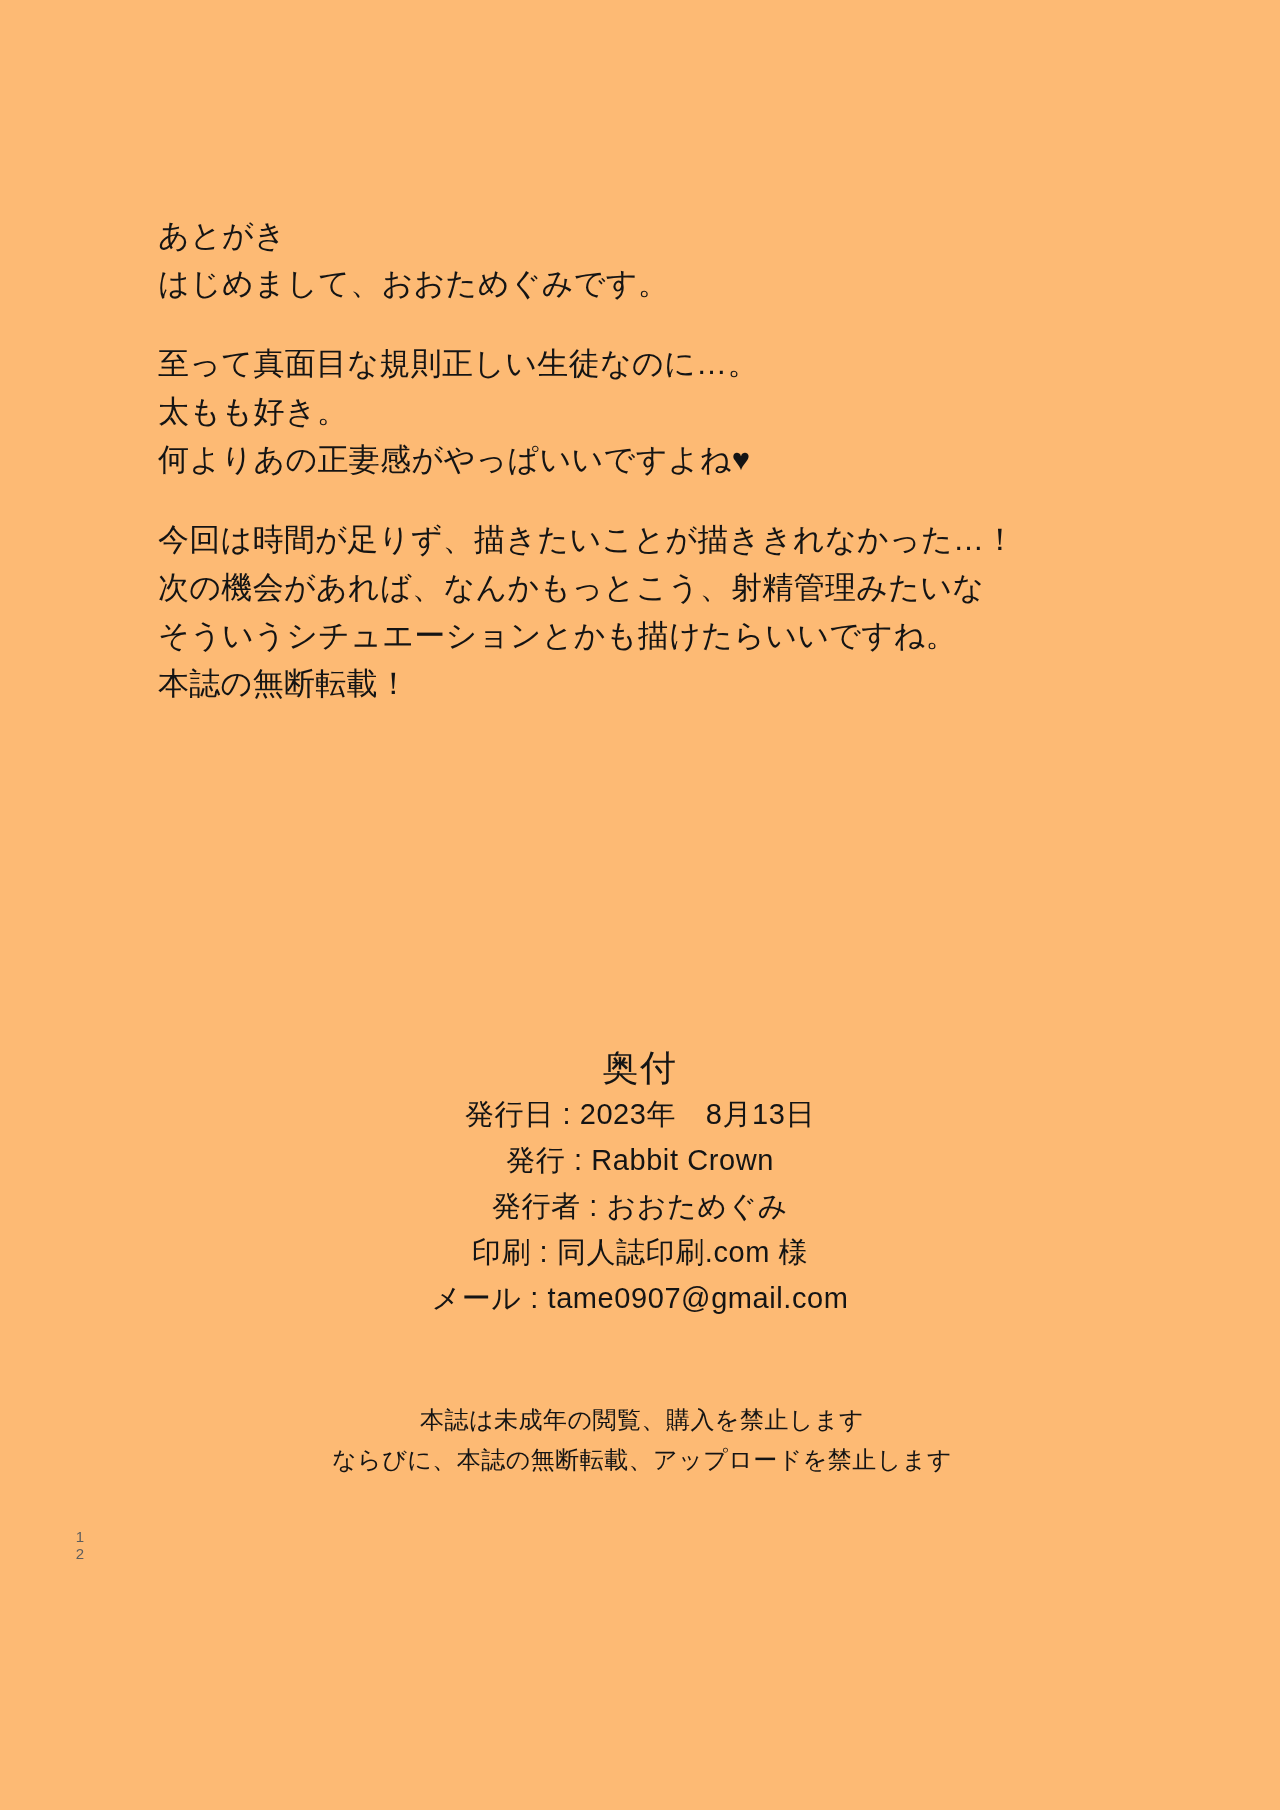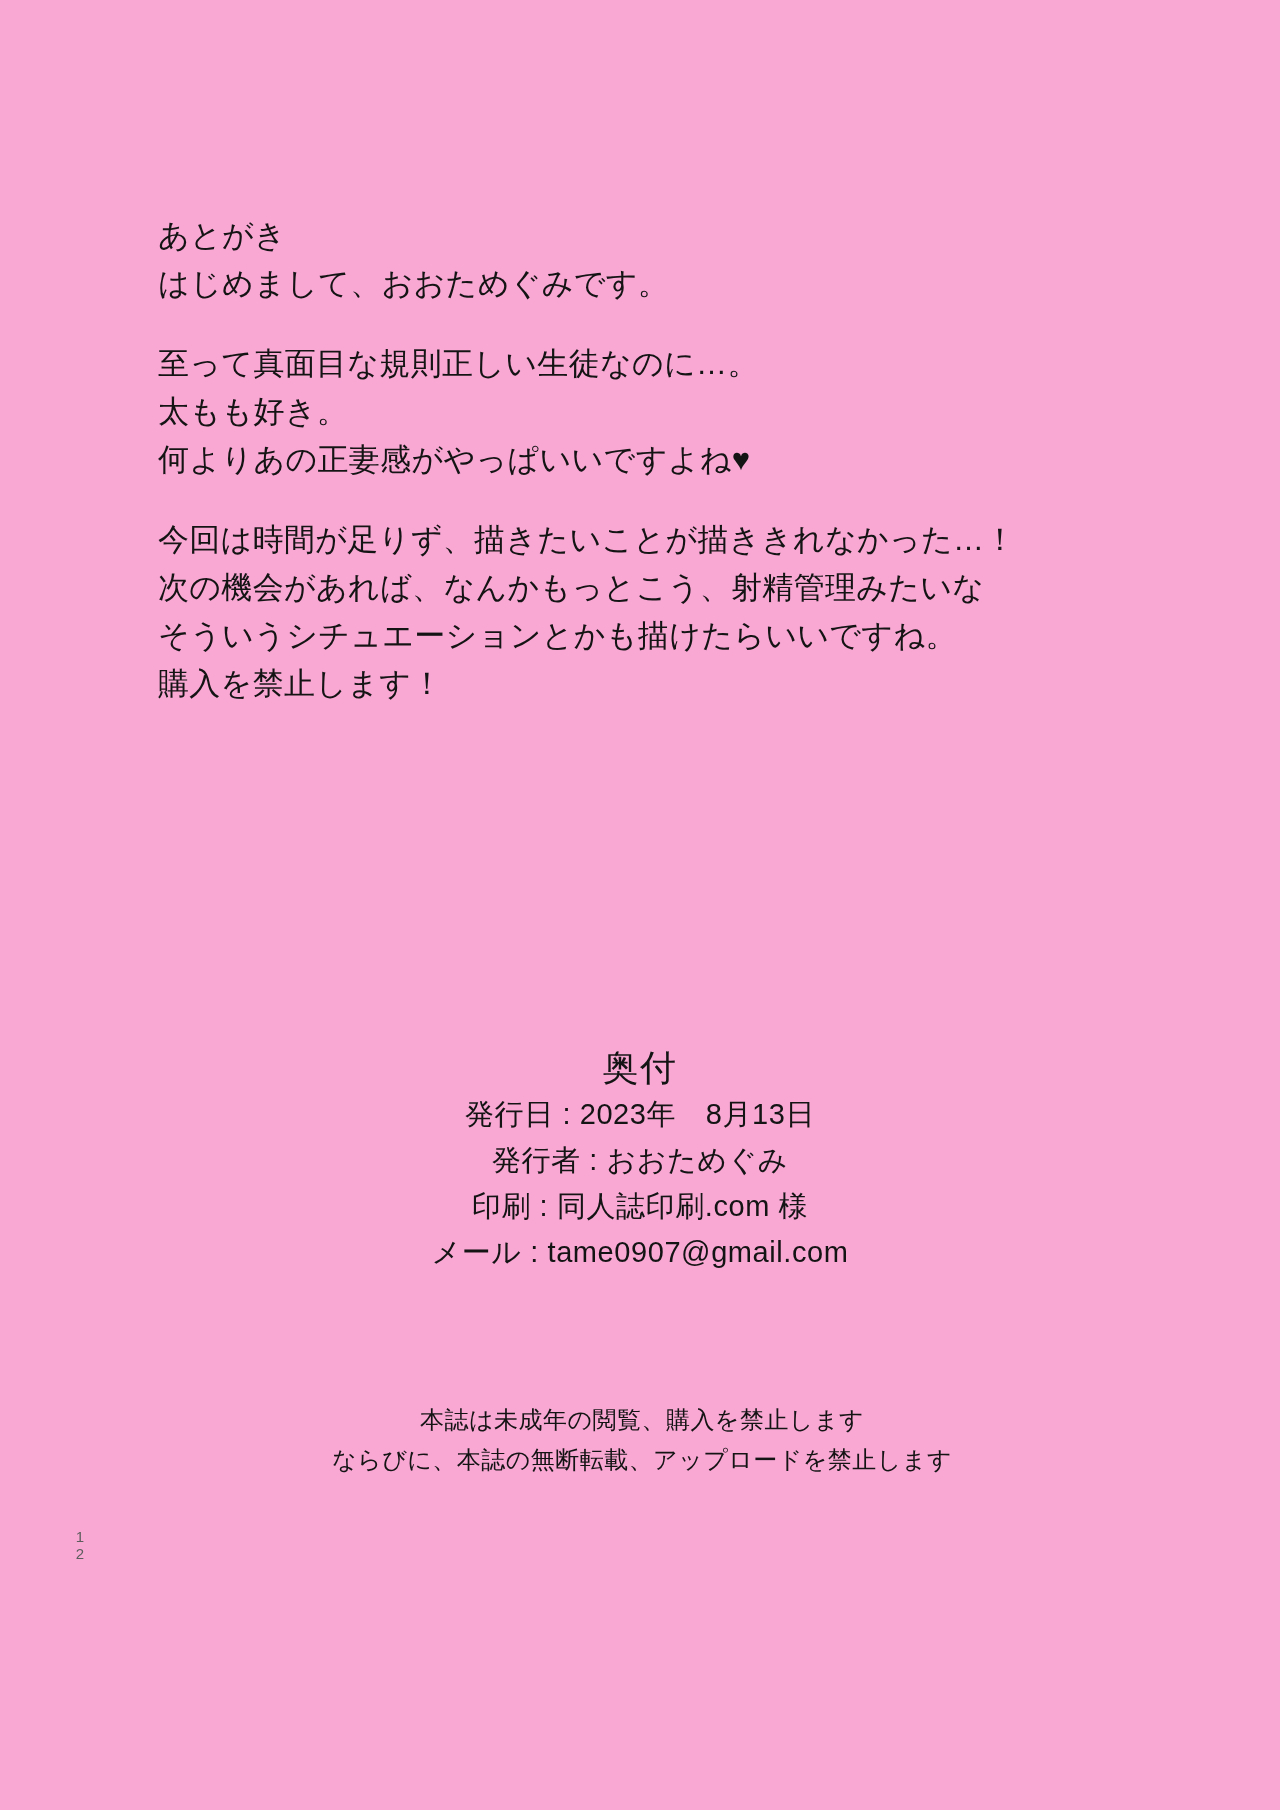--- a/index.html
+++ b/index.html
@@ -12,21 +12,21 @@
     height: 1810px;
     position: relative;
     font-family: "Liberation Sans", "DejaVu Sans", sans-serif;
     color: #1a1a1a;
     overflow: hidden;
   }
 
   .page {
     position: absolute;
     inset: 0;
-    background: #f9a8d4;
+    background: #fdba74;
   }
 
   
   .afterword {
     position: absolute;
     left: 158px;
     top: 212px;
     width: 1000px;
   }
   .afterword .line {
@@ -101,26 +101,27 @@
     <div class="line">あとがき</div>
     <div class="line">はじめまして、おおためぐみです。</div>
     <div class="spacer"></div>
     <div class="line">至って真面目な規則正しい生徒なのに…。</div>
     <div class="line">太もも好き。</div>
     <div class="line">何よりあの正妻感がやっぱいいですよね♥</div>
     <div class="spacer"></div>
     <div class="line">今回は時間が足りず、描きたいことが描ききれなかった…！</div>
     <div class="line">次の機会があれば、なんかもっとこう、射精管理みたいな</div>
     <div class="line">そういうシチュエーションとかも描けたらいいですね。</div>
-    <div class="line">購入を禁止します！</div>
+    <div class="line">本誌の無断転載！</div>
   </section>
 
   <section class="colophon">
     <div class="title">奥付</div>
     <div class="row">発行日 : 2023年　8月13日</div>
+    <div class="row">発行 : Rabbit Crown</div>
     <div class="row">発行者 : おおためぐみ</div>
     <div class="row">印刷 : 同人誌印刷.com 様</div>
     <div class="row">メール : tame0907@gmail.com</div>
   </section>
 
   <section class="notice">
     <div class="row">本誌は未成年の閲覧、購入を禁止します</div>
     <div class="row">ならびに、本誌の無断転載、アップロードを禁止します</div>
   </section>
 

